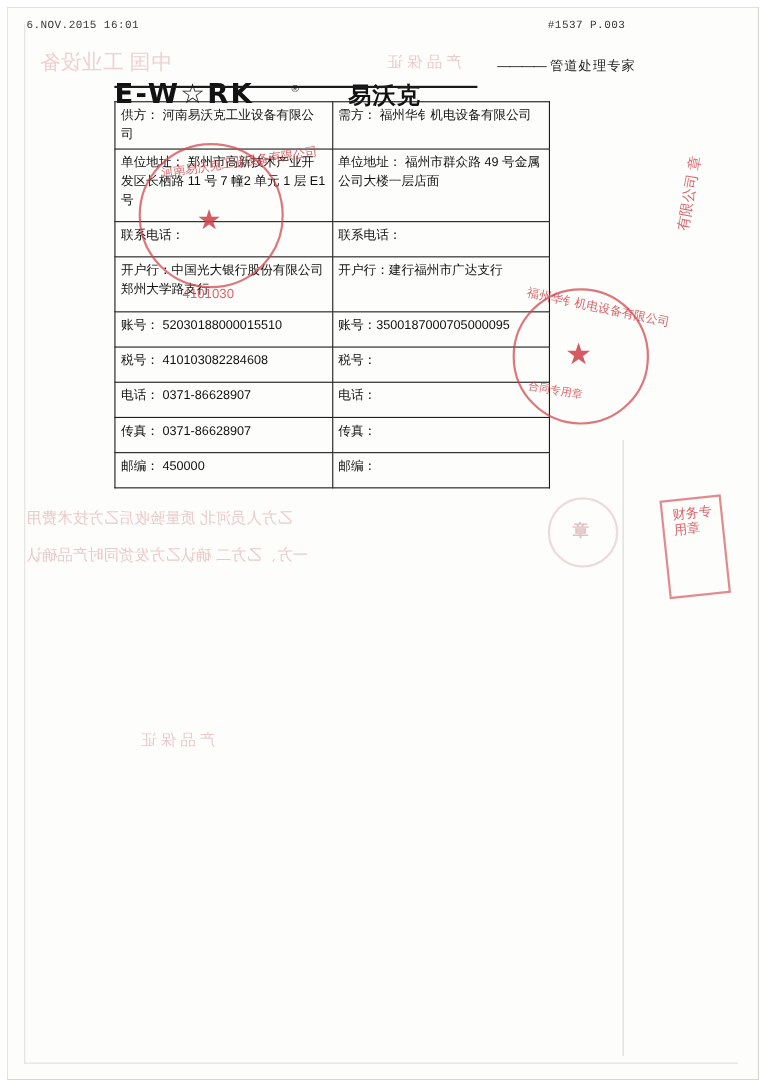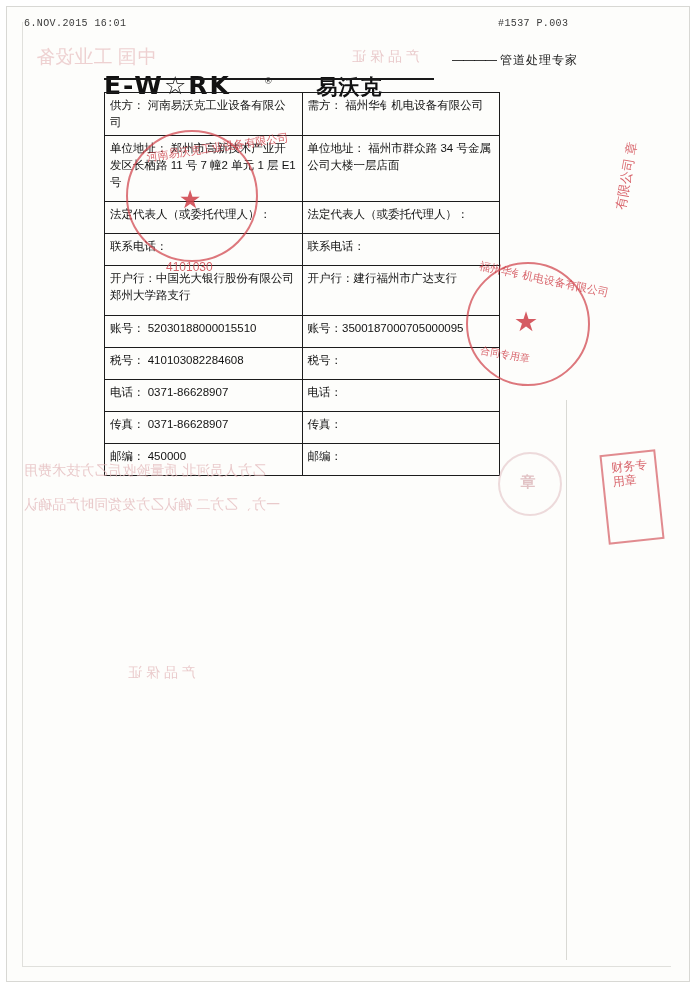--- a/index.html
+++ b/index.html
@@ -202,25 +202,21 @@
         <col style="width:50%">
         <col style="width:50%">
       </colgroup>
     <tbody>
       <tr>
         <td class="rowtall">供方： 河南易沃克工业设备有限公司</td>
         <td class="rowtall">需方：  福州华钅机电设备有限公司</td>
       </tr>
       <tr>
         <td style="height:56px">单位地址： 郑州市高新技术产业开发区长栖路 11 号 7 幢2 单元 1 层 E1 号</td>
-        <td style="height:56px">单位地址： 福州市群众路 34 号金属公司大楼一层店面</td>
-      </tr>
-      <tr>
-        <td class="rowtall">法定代表人（或委托代理人）：</td>
-        <td class="rowtall">法定代表人（或委托代理人）：</td>
+        <td style="height:56px">单位地址： 福州市群众路 49 号金属公司大楼一层店面</td>
       </tr>
       <tr>
         <td class="rowtall">联系电话：</td>
         <td class="rowtall">联系电话：</td>
       </tr>
       <tr>
         <td style="height:40px">开户行：中国光大银行股份有限公司郑州大学路支行</td>
         <td style="height:40px">开户行：建行福州市广达支行</td>
       </tr>
       <tr>

